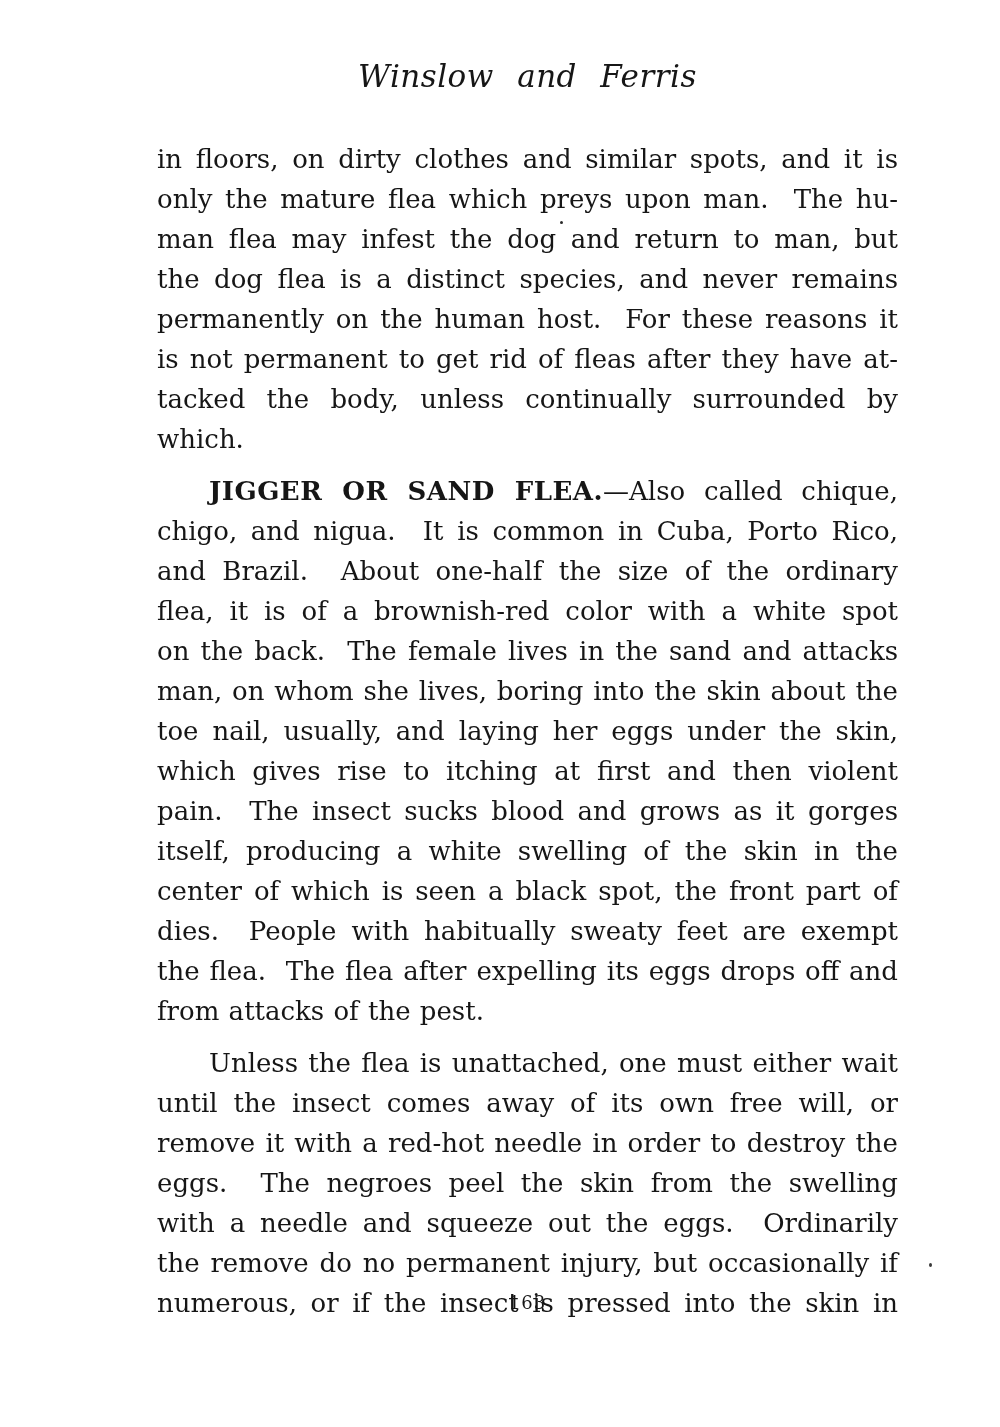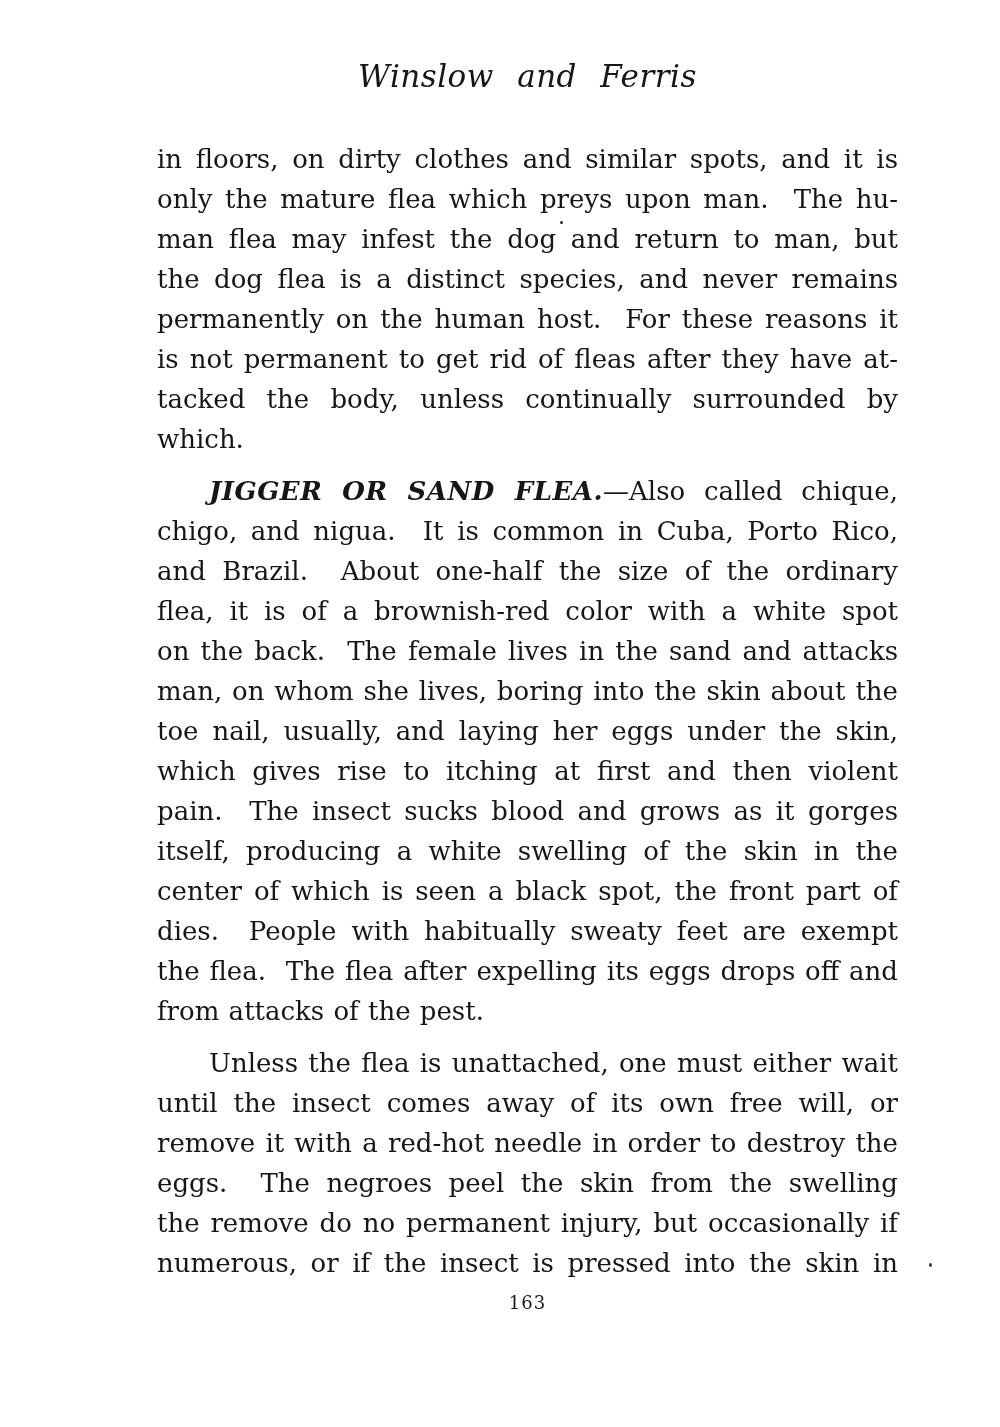--- a/index.html
+++ b/index.html
@@ -34,21 +34,21 @@
   .line {
     font-size: 26px;
     line-height: 40px;
     height: 40px;
     text-align: justify;
     text-align-last: justify;
     word-spacing: 1px;
   }
   .line.indent { padding-left: 52px; }
   .line.last { text-align-last: left; }
-  .bold { font-weight: bold; letter-spacing: 0.5px; font-style: italic; }
+  .bold { font-weight: bold; letter-spacing: 0.5px; }
   .folio {
     position: absolute;
     left: 145px;
     top: 1288px;
     width: 765px;
     text-align: center;
     font-size: 18px;
     line-height: 30px;
     letter-spacing: 1px;
   }
@@ -95,20 +95,21 @@
       <div class="line">dies.&nbsp; People with habitually sweaty feet are exempt</div>
       <div class="line">the flea.&nbsp; The flea after expelling its eggs drops off and</div>
       <div class="line last">from attacks of the pest.</div>
     </div>
 
     <div class="para">
       <div class="line indent">Unless the flea is unattached, one must either wait</div>
       <div class="line">until the insect comes away of its own free will, or</div>
       <div class="line">remove it with a red-hot needle in order to destroy the</div>
       <div class="line">eggs.&nbsp; The negroes peel the skin from the swelling</div>
+      <div class="line">with a needle and squeeze out the eggs.&nbsp; Ordinarily</div>
       <div class="line">the remove do no permanent injury, but occasionally if</div>
       <div class="line">numerous, or if the insect is pressed into the skin in</div>
     </div>
 
   </div>
 
   <div class="folio">163</div>
 
   <div class="speck s1"></div>
   <div class="speck s2"></div>

